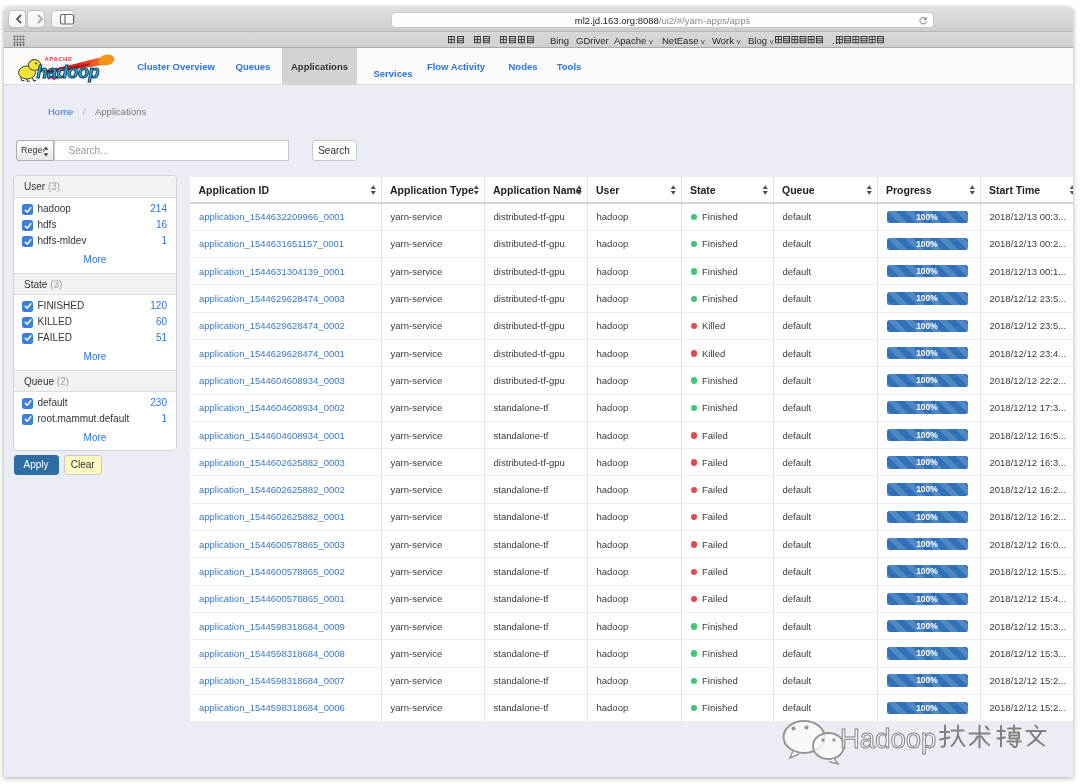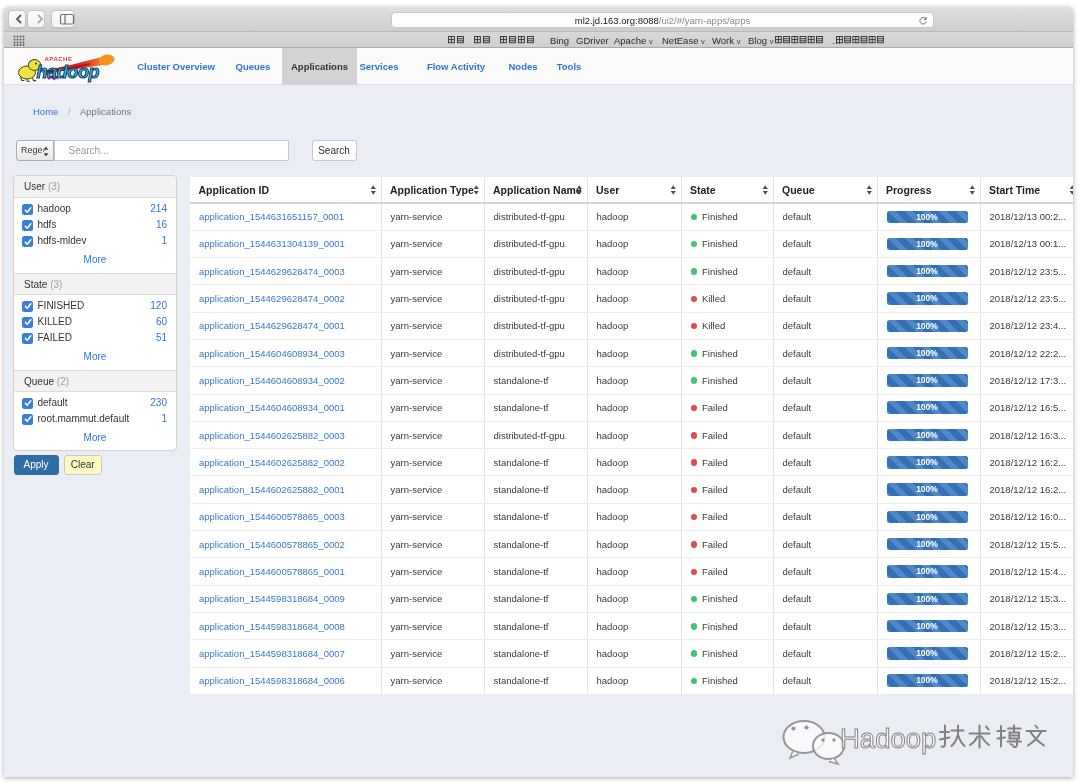--- a/index.html
+++ b/index.html
@@ -14,21 +14,21 @@
 
 #bookbar { position:absolute; left:0; top:25px; width:1069px; height:16px; background:linear-gradient(#d8d8d8,#cfcfcf); border-bottom:1px solid #a9a9a9; }
 #bookbar .bm { position:absolute; top:2.5px; font-size:9.5px; color:#2a2a2a; white-space:nowrap;padding-left:8px; }
 #bookbar .ar { color:#444; font-size:7.5px; }
 
 #navbar { position:absolute; left:0; top:41px; width:1069px; height:37px; background:#fbfbfb; border-bottom:1px solid #dddde4; }
 .navlink { position:absolute; top:0; height:37px; line-height:37px; font-size:9.5px; font-weight:bold; color:#2a76dd; text-align:center; white-space:nowrap; }
 #navactive { position:absolute; left:278px; top:0; width:75px; height:37px; background:#d3d3d3; line-height:37px; text-align:center; font-size:9.5px; font-weight:bold; color:#333; }
 
 #crumb { position:absolute; left:29px; top:99px; font-size:9.5px; }
-#crumb .h { color:#2a76dd; }
+#crumb .h { color:#2a76dd;margin-left:15px; }
 #crumb .s { color:#b0b0b0; padding:0 9.5px; }
 #crumb .c { color:#777; }
 
 #selbox { position:absolute; left:11.5px; top:133px; width:38px; height:21px; background:linear-gradient(#fcfcfc,#e8e8e8); border:1px solid #adadad; border-radius:3px 0 0 3px; font-size:9px; color:#333; line-height:19.5px; padding-left:4.5px; }
 #selbox .arrows { position:absolute; right:3.5px; top:4.5px; }
 #searchin { position:absolute; left:49.5px; top:133px; width:235px; height:21px; background:#fff; border:1px solid #c9c9c9; font-size:10px; color:#999; line-height:19px; padding-left:14px; }
 #searchbtn { position:absolute; left:307.5px; top:133px; width:45px; height:21px; background:#fff; border:1px solid #c9c9c9; border-radius:3px; font-size:10px; color:#333; line-height:19px; text-align:center; }
 
 #facets { position:absolute; left:9px; top:168px; width:164px; background:#fff; border:1px solid #d2d2d2; border-radius:4px; overflow:hidden; }
 .fhead { height:22px; background:#f2f2f2; border-bottom:1px solid #ddd; font-size:10px; color:#333; line-height:22px; padding-left:10px; }
@@ -240,21 +240,21 @@
         <path d="M 23.5 16.5 q 4 1 3.8 5 l -3.2 -1.6 z" fill="#f2e33c" stroke="#43432c" stroke-width="0.8"></path>
         <path d="M 13.5 11.5 q 2.5 -3.5 6 -3" stroke="#43432c" stroke-width="0.8" fill="#f2e33c"></path>
         <circle cx="20" cy="12.5" r="0.9" fill="#222"></circle>
         <path d="M 4.5 26.5 l 1.3 3 l 2.6 0 M 10.5 27.8 l 0.9 2.4 l 2.6 0 M 16.5 27 l 1.1 2.6 l 2.6 0" stroke="#43432c" stroke-width="1.1" fill="none"></path>
       </g>
       <text x="20.5" y="26.5" font-size="18" font-weight="bold" font-style="italic" fill="#2cb4e8" stroke="#143c55" stroke-width="1" letter-spacing="-0.4">hadoop</text>
     </svg>
     <div class="navlink" style="left:132px; width:80px;">Cluster Overview</div>
     <div class="navlink" style="left:224px; width:50px;">Queues</div>
     <div id="navactive">Applications</div>
-    <div class="navlink" style="left:350px; width:50px;">Services</div>
+    <div class="navlink" style="left:364px; width:50px;margin-top:7px;">Services</div>
     <div class="navlink" style="left:422px; width:60px;">Flow Activity</div>
     <div class="navlink" style="left:494px; width:50px;">Nodes</div>
     <div class="navlink" style="left:540px; width:50px;">Tools</div>
   </div>
   <div id="crumb"><span class="h">Home</span><span class="s">/</span><span class="c">Applications</span></div>
   <div id="selbox">Rege<span style="font-size:7.5px;">›</span>
     <svg class="arrows" width="6" height="11">
         <path d="M 3 0.5 L 5.4 3.8 L 0.6 3.8 Z M 3 10.5 L 0.6 7.2 L 5.4 7.2 Z" fill="#444"></path>
       </svg>
   </div>
@@ -389,20 +389,32 @@
               <path d="M 3.5 0.3 L 6.3 4.4 L 0.7 4.4 Z" fill="#4f4f4f"></path>
               <path d="M 3.5 10.7 L 0.7 6.6 L 6.3 6.6 Z" fill="#4f4f4f"></path>
             </svg></th>
       <th>Start Time<svg class="sort" style="right:-2px" viewBox="0 0 7 11">
               <path d="M 3.5 0.3 L 6.3 4.4 L 0.7 4.4 Z" fill="#4f4f4f"></path>
               <path d="M 3.5 10.7 L 0.7 6.6 L 6.3 6.6 Z" fill="#4f4f4f"></path>
             </svg></th>
     </tr>
       </thead>
     <tbody>
+<tr>
+          <td class="aid">application_1544632209966_0001</td>
+          <td>yarn-service</td>
+          <td>distributed-tf-gpu</td>
+          <td>hadoop</td>
+          <td><span class="dot dg"></span>Finished</td>
+          <td>default</td>
+          <td>
+            <div class="pbar">100%</div>
+          </td>
+          <td>2018/12/13 00:3...</td>
+        </tr>
 <tr>
           <td class="aid">application_1544631651157_0001</td>
           <td>yarn-service</td>
           <td>distributed-tf-gpu</td>
           <td>hadoop</td>
           <td><span class="dot dg"></span>Finished</td>
           <td>default</td>
           <td>
             <div class="pbar">100%</div>
           </td>

